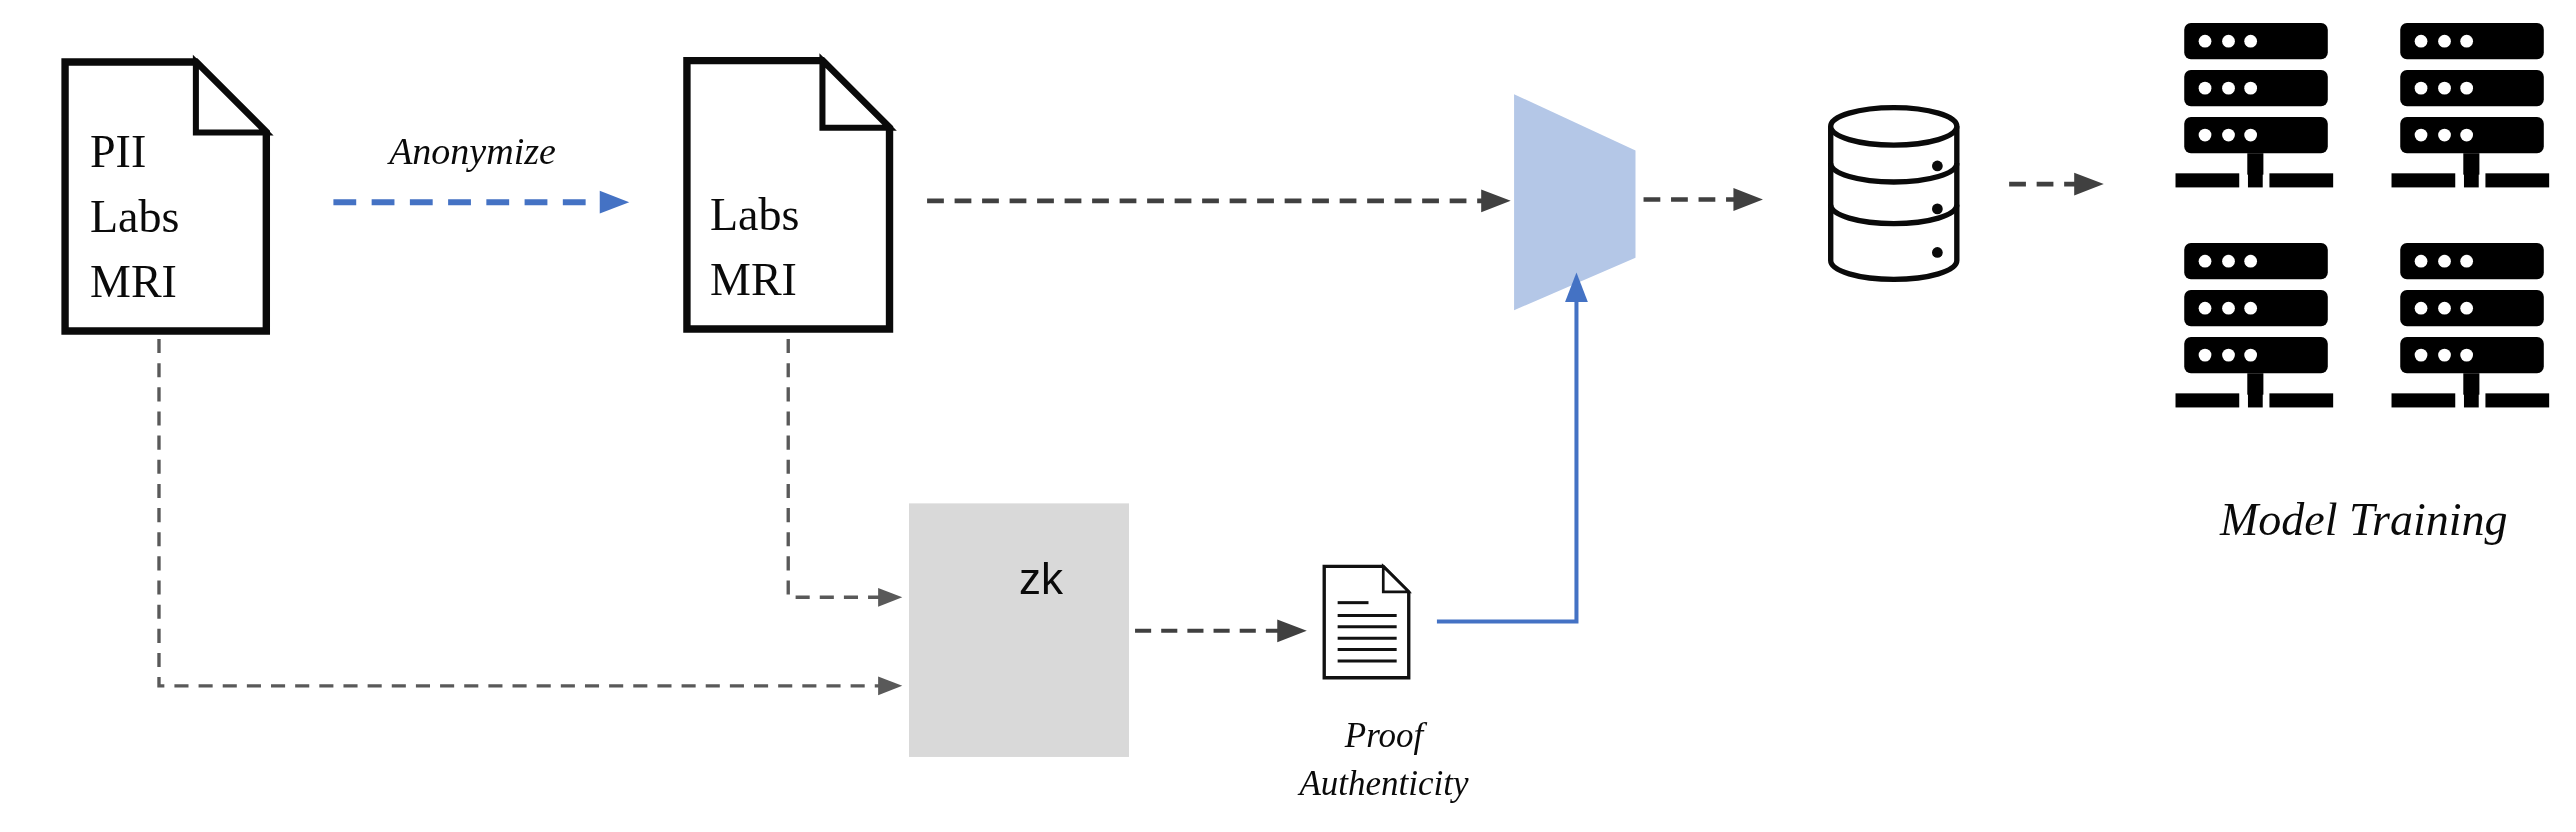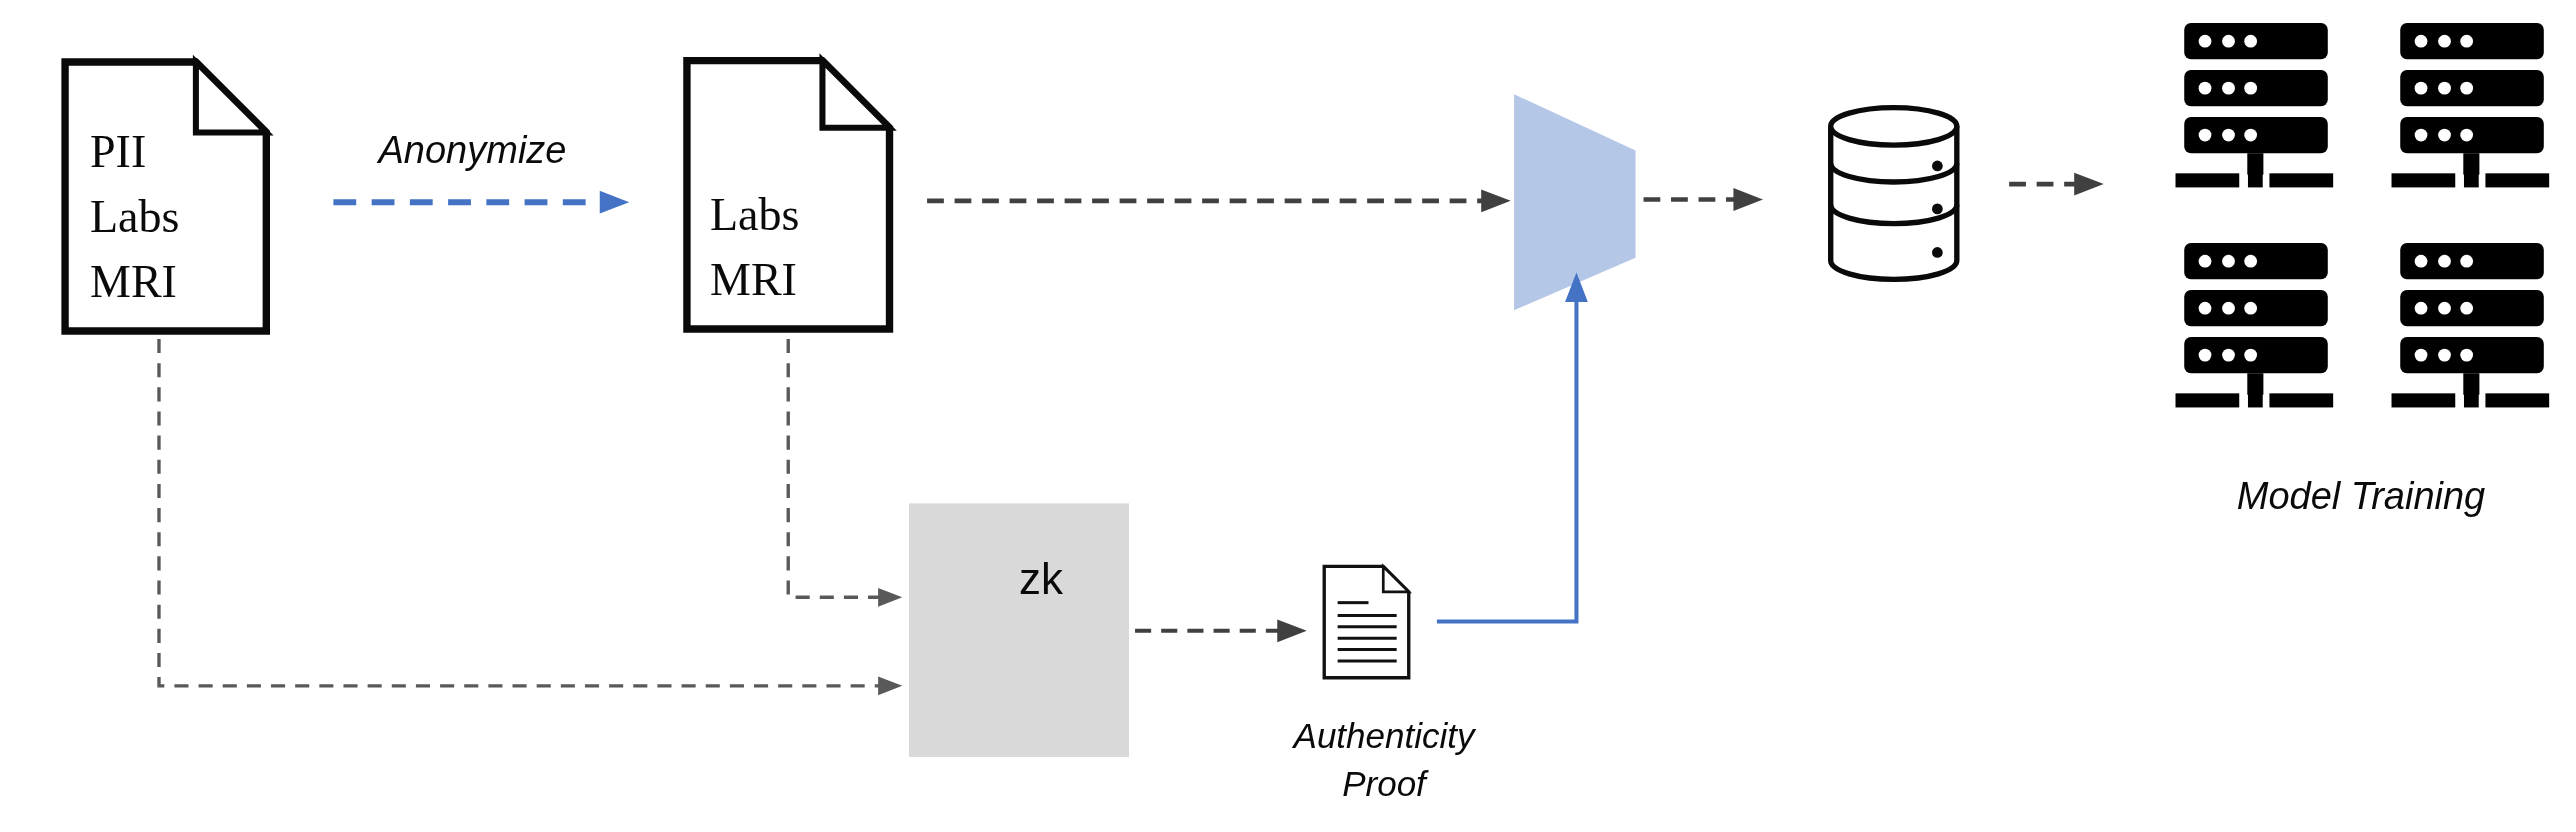--- a/index.html
+++ b/index.html
@@ -29,31 +29,31 @@
   }
   .doc-text {
     position: absolute;
     font-family: "Liberation Serif", serif;
     font-size: 46px;
     line-height: 65px;
     color: #0a0a0a;
     text-align: left;
   }
   .italic-label {
-    font-family: Liberation Sans, sans-serif;
+    font-family: Liberation Serif, serif;
     font-style: italic;
   }
   .anonymize-label { left: 335px; top: 129px; width: 275px; font-size: 38px; }
   .zk-label {
     left: 909px; top: 535px; width: 264px;
     font-size: 44px; line-height: 87px; font-style: normal;
   }
   .training-dataset-label { left: 1784px; top: 321px; width: 218px; font-size: 35px; line-height: 47px; }
   .authenticity-proof-label { left: 1265px; top: 712px; width: 238px; font-size: 35px; line-height: 48px; }
-  .model-training-label { left: 2220px; top: 475px; width: 282px; font-size: 38px; }
+  .model-training-label { left: 2220px; top: 493px; width: 282px; font-size: 46px; }
 </style>
 </head>
 <body>
 
 <div class="canvas">
 
   <svg class="layer" width="2576" height="833" viewBox="0 0 3840 1241">
     <defs>
       <marker id="ah-dark" markerUnits="userSpaceOnUse" markerWidth="48" markerHeight="38" refX="6" refY="19" orient="auto">
         <path d="M2,2 L46,19 L2,36 Z" fill="#404040"></path>
@@ -156,20 +156,20 @@
     <div>Labs</div>
     <div>MRI</div>
   </div>
 
   <div class="label zk-label">
     <div>zk</div>
   </div>
 
 
   <div class="label italic-label authenticity-proof-label">
+    <div>Proof</div>
     <div>Authenticity</div>
-    <div>Proof</div>
   </div>
 
   <div class="label italic-label model-training-label">Model Training</div>
 
 </div>
 
 
 </body></html>

